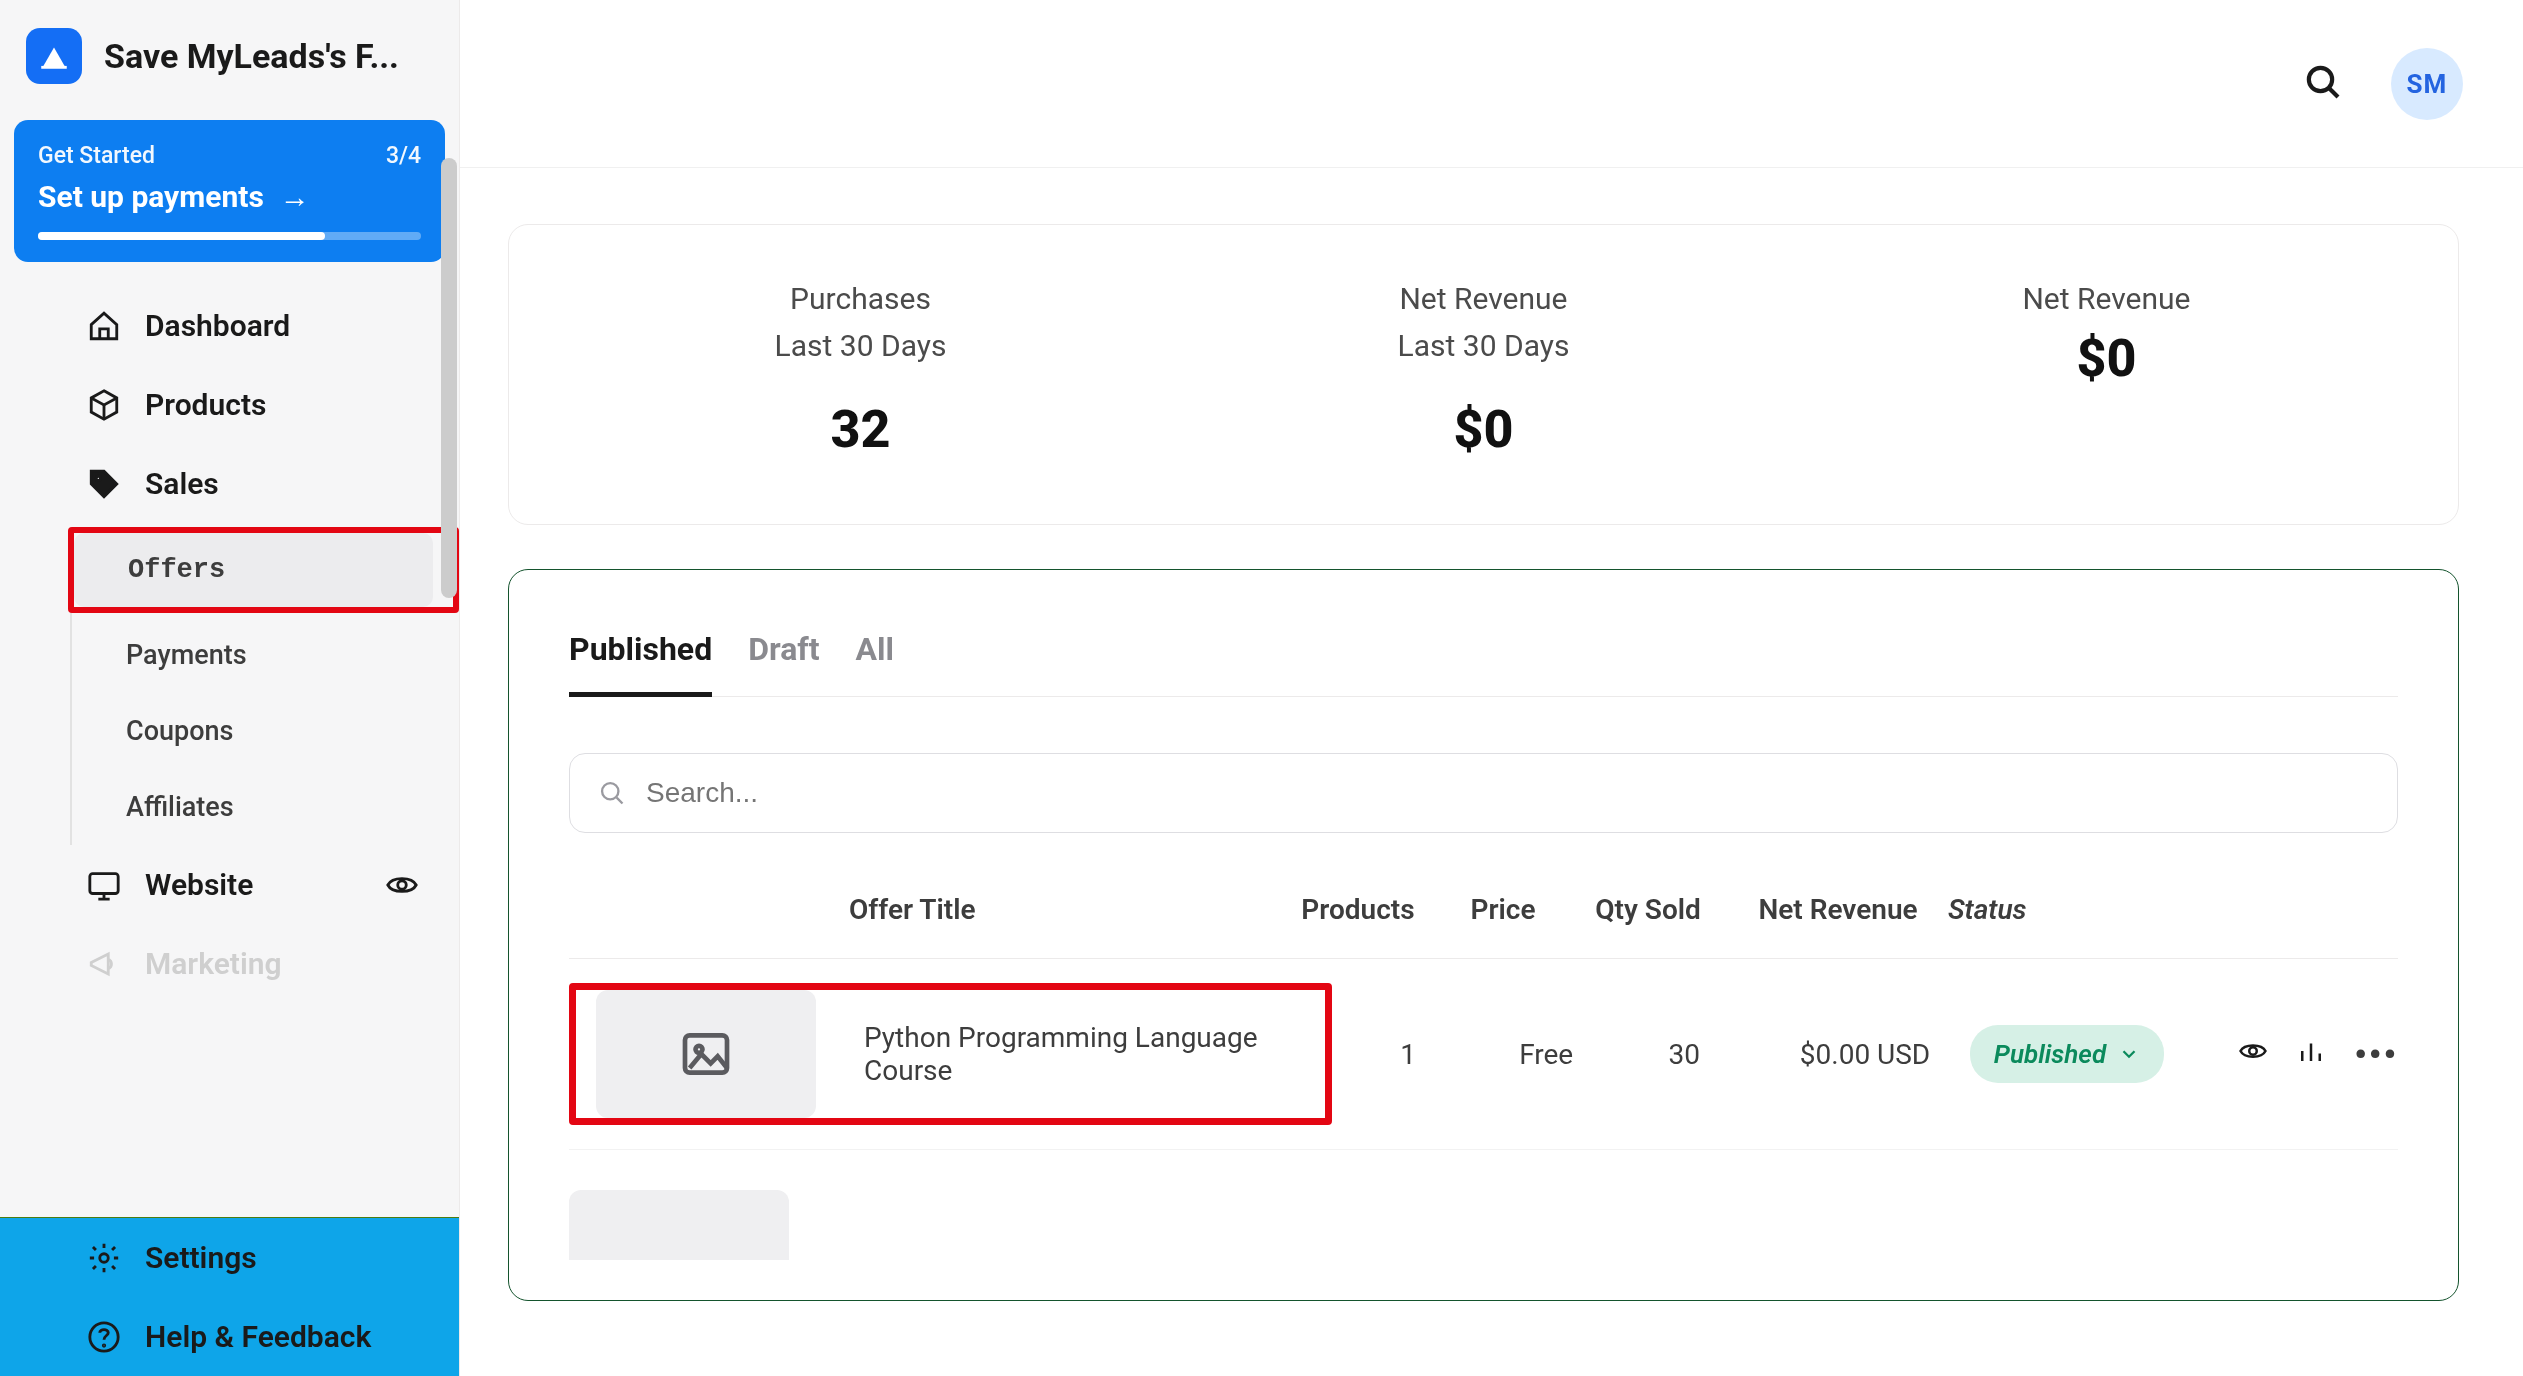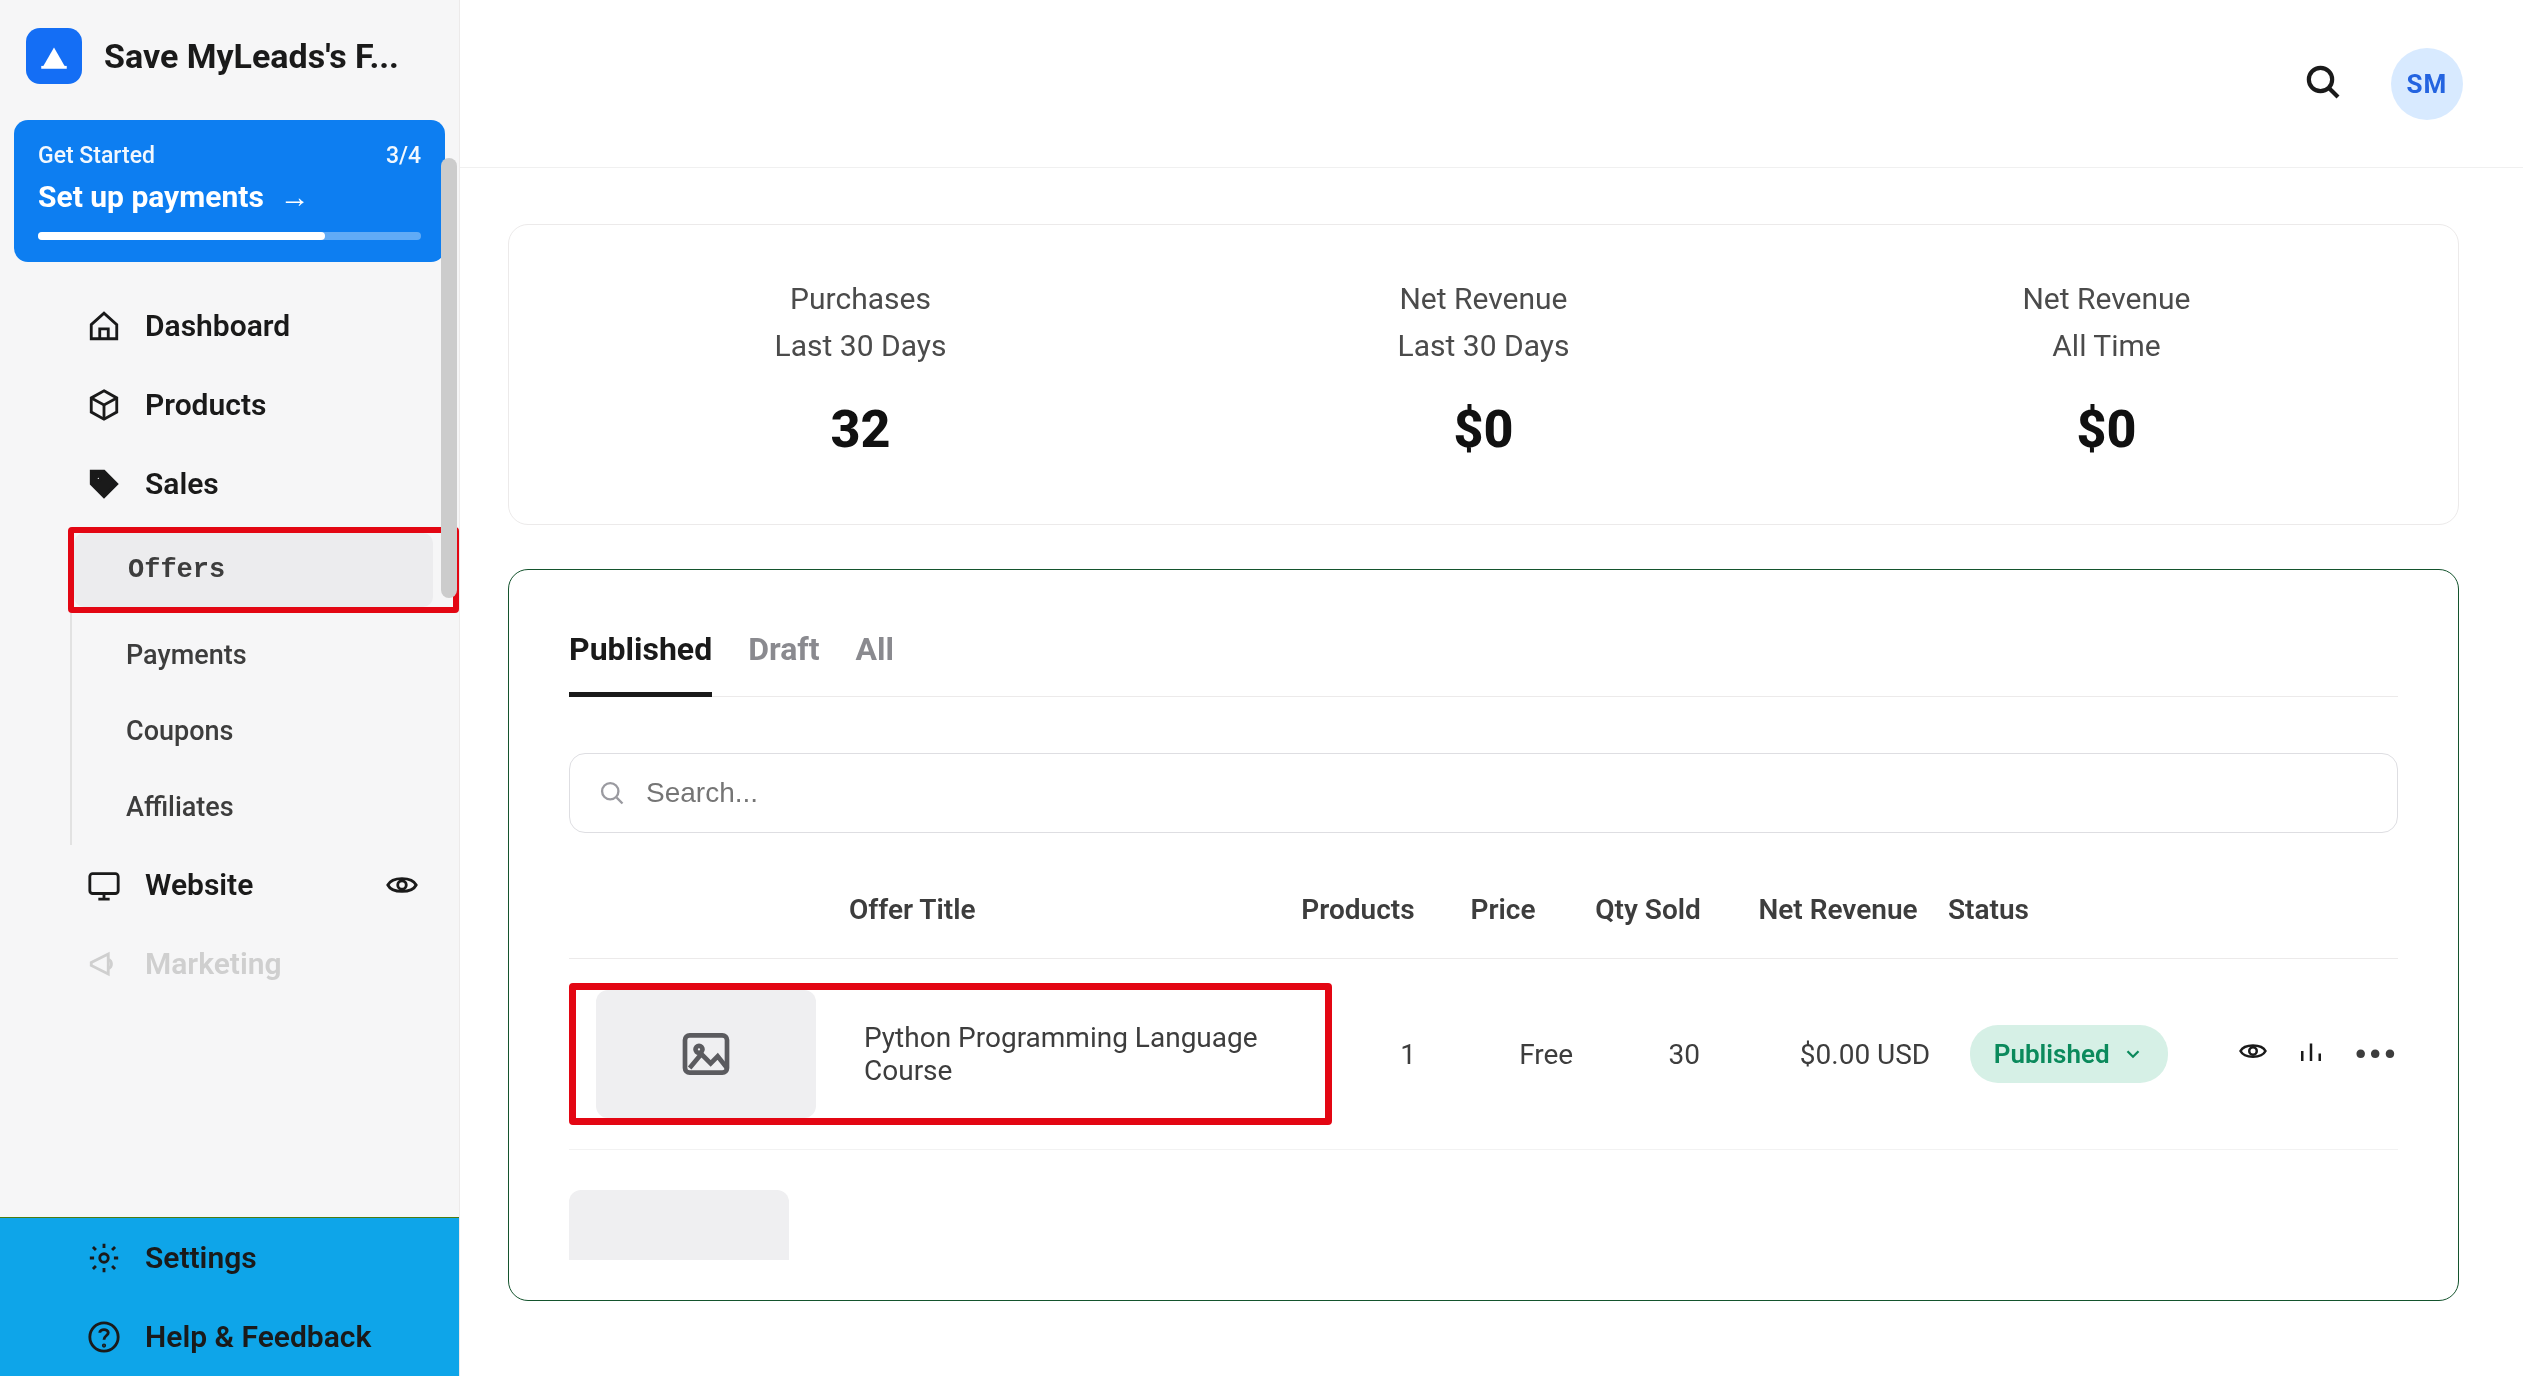--- a/index.html
+++ b/index.html
@@ -52,21 +52,21 @@
   .search-input-wrap svg { width: 28px; height: 28px; stroke: #9a9aa0; fill: none; stroke-width: 2; }
   .search-input { border: none; outline: none; font-size: 28px; color: #6d6d72; flex: 1; background: transparent; }
   .table { margin-top: 60px; }
   .thead { display: flex; align-items: center; padding: 0 0 32px 0; border-bottom: 1px solid #eceaea; font-size: 28px; color: #3d3d3d; font-weight: 600; }
   .col-thumb { width: 280px; }
   .col-title { flex: 1; }
   .col-products { width: 160px; text-align: center; }
   .col-price { width: 130px; text-align: center; }
   .col-qty { width: 160px; text-align: center; }
   .col-rev { width: 220px; text-align: center; }
-  .col-status { width: 230px; }
+  .col-status { width: 230px; font-style: italic; }
   .col-actions { width: 220px; display: flex; justify-content: flex-end; gap: 28px; align-items: center; }
   .trow { display: flex; align-items: center; padding: 24px 0; border-bottom: 1px solid #f2f2f2; font-size: 28px; color: #3d3d3d; }
   .thumb { width: 220px; height: 128px; border-radius: 12px; background: #efeff1; display: flex; align-items: center; justify-content: center; }
   .thumb svg { width: 56px; height: 56px; stroke: #5b5b5f; fill: none; stroke-width: 2; }
   .row-highlight { border: 7px solid #e30613; border-radius: 4px; padding-left: 20px; }
   .status-badge { display: inline-flex; align-items: center; gap: 12px; background: #d6f0e6; color: #0b8a5c; border-radius: 28px; padding: 14px 24px; font-size: 26px; font-weight: 600; }
   .status-badge svg { width: 22px; height: 22px; stroke: #0b8a5c; fill: none; stroke-width: 2.5; }
   .act-icon svg { width: 30px; height: 30px; stroke: #1a1a1a; fill: none; stroke-width: 2; }
   .dots { font-size: 34px; letter-spacing: 2px; font-weight: 900; }
   .thumb-small { width: 220px; height: 70px; border-radius: 12px 12px 0 0; background: #efeff1; margin-top: 40px; }
@@ -220,21 +220,20 @@
           <div class="stat-sub">Last 30 Days</div>
           <div class="stat-value">32</div>
         </div>
         <div class="stat">
           <div class="stat-title">Net Revenue</div>
           <div class="stat-sub">Last 30 Days</div>
           <div class="stat-value">$0</div>
         </div>
         <div class="stat">
           <div class="stat-title">Net Revenue</div>
-          <div class="stat-sub">All Time</div>
           <div class="stat-value">$0</div>
         </div>
       </div>
 
       <div class="offers-card">
         <div class="tabs">
           <div class="tab active"><span>Published</span></div>
           <div class="tab"><span>Draft</span></div>
           <div class="tab"><span>All</span></div>
         </div>

